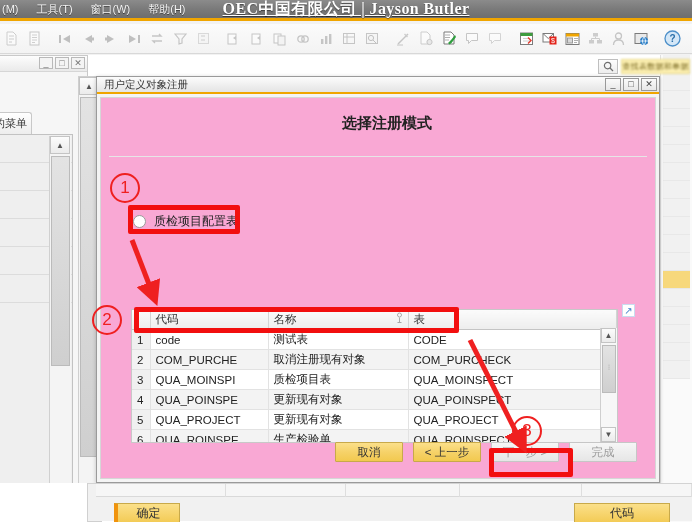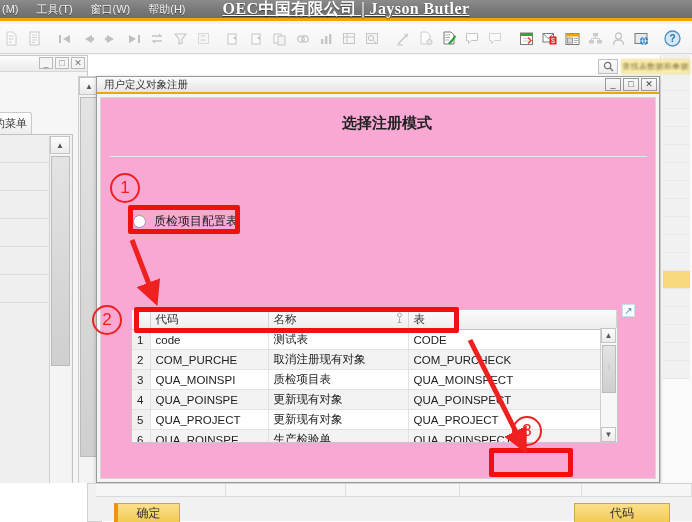--- a/index.html
+++ b/index.html
@@ -614,20 +614,26 @@
         </tbody>
       </table>
       <div class="grid-sb">
         <div class="sb-arrow">▲</div>
         <div class="sb-thumb"></div>
         <div class="sb-grip">⋮</div>
         <div class="sb-arrow" style="position:absolute;bottom:0;">▼</div>
       </div>
     </div>
 
+    <div class="dlg-footer">
+      <div class="btn">取消</div>
+      <div class="btn">&lt; 上一步</div>
+      <div class="btn disabled">下一步 &gt;</div>
+      <div class="btn disabled">完成</div>
+    </div>
   </div>
 </div>
 
 <div class="bottom-left-pane"></div>
 <div class="bottom-strip">
   <div class="bs-rowline">
     <div class="bs-cell" style="width:130px"></div>
     <div class="bs-cell" style="width:120px"></div>
     <div class="bs-cell" style="width:115px"></div>
     <div class="bs-cell" style="width:122px"></div>

